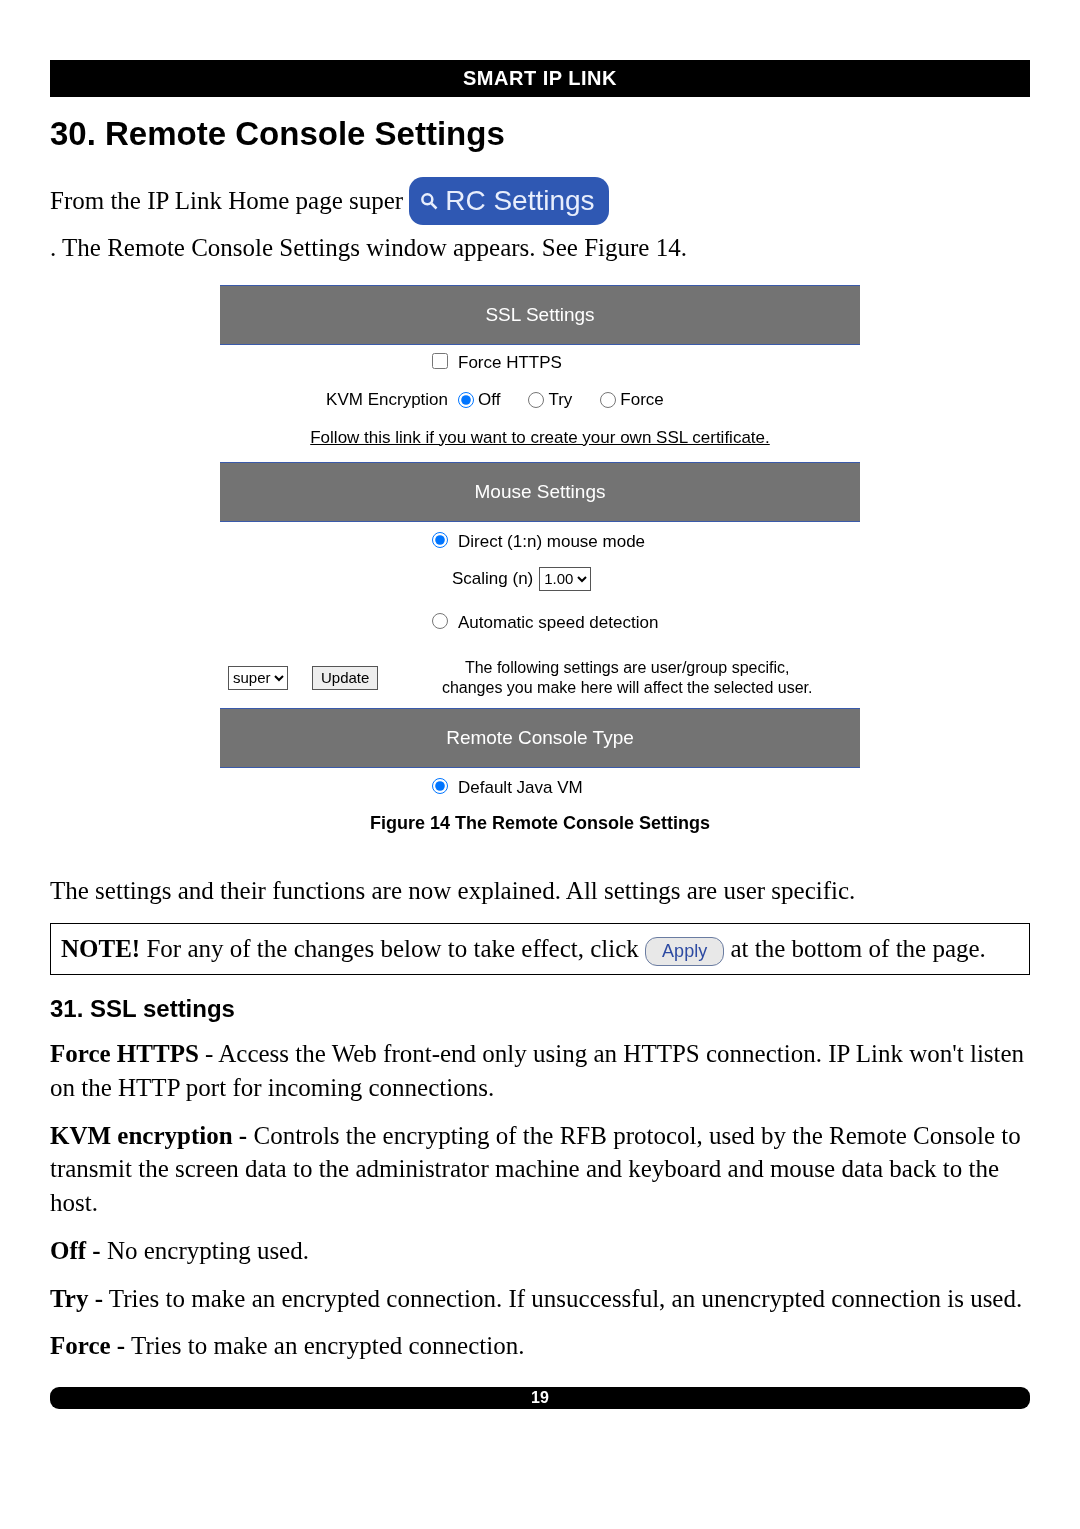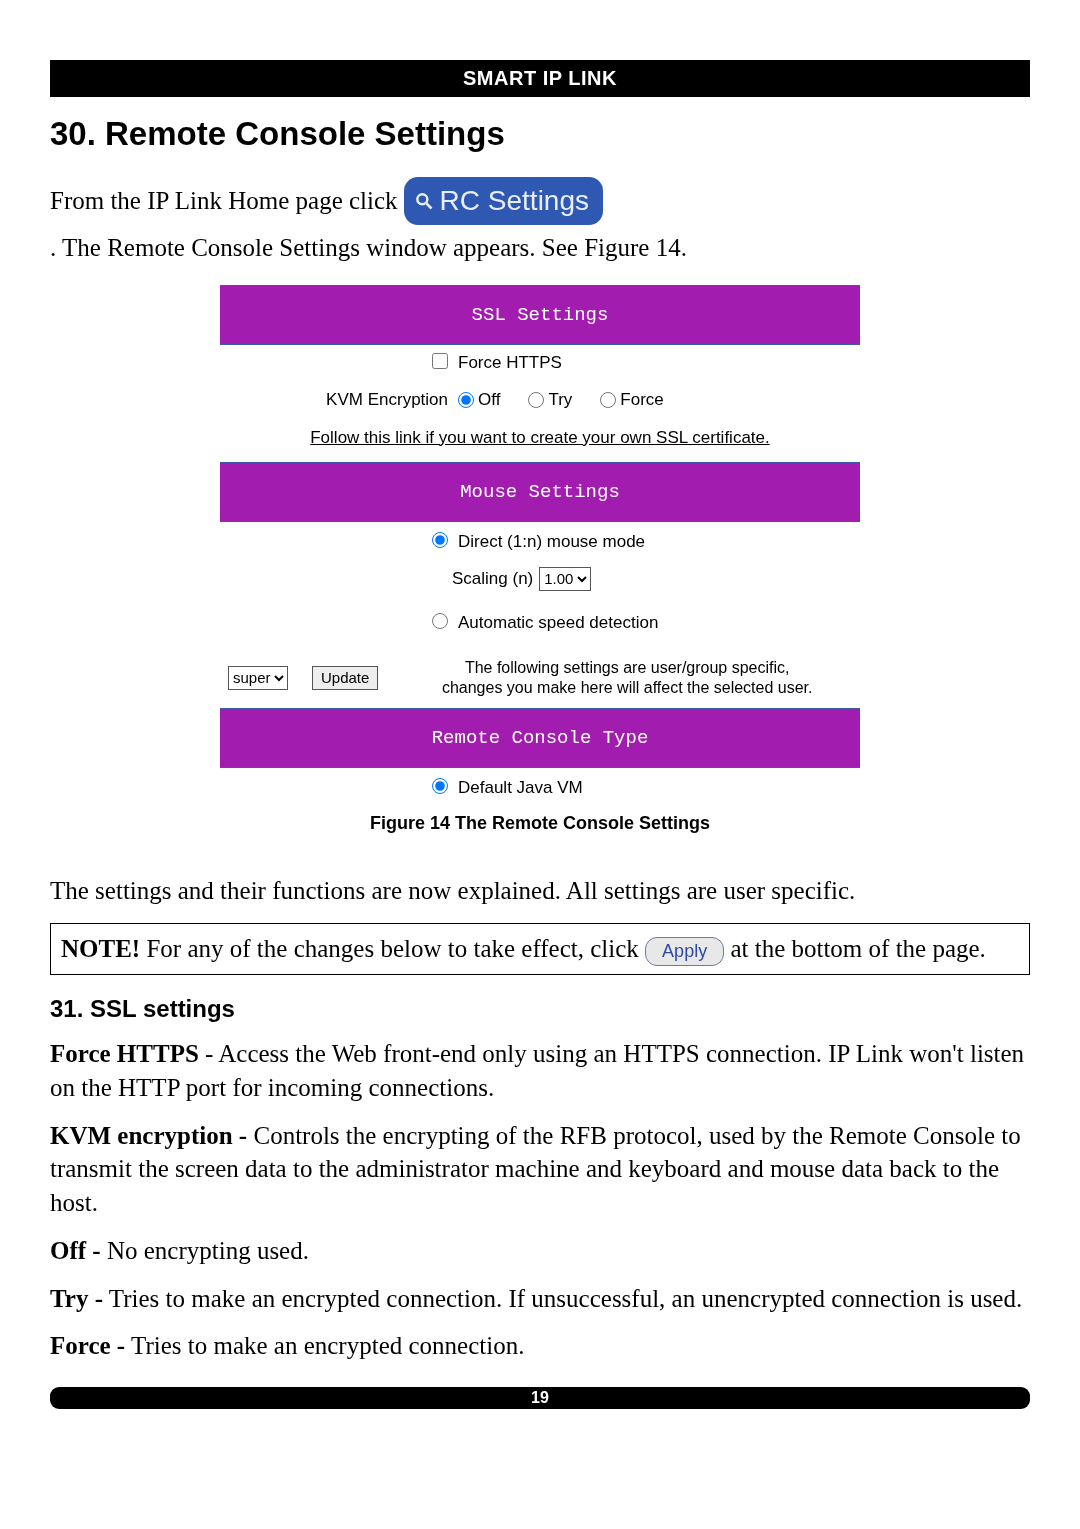--- a/index.html
+++ b/index.html
@@ -80,28 +80,27 @@
   }
   
   .figure-wrap {
     width: 640px;
     margin: 20px auto 8px auto;
     font-family: Arial, Helvetica, sans-serif;
     font-size: 17px;
     color: #000;
   }
   .figure-wrap .blue-bar {
-    background: #a21caf;
+    background: #737373;
     color: #fff;
     text-align: center;
     font-size: 19px;
     padding: 18px 0;
     border-top: 1px solid #3a5aaa;
     border-bottom: 1px solid #3a5aaa;
-    font-family: Liberation Mono, monospace;
   }
   .figure-row {
     display: flex;
     align-items: center;
     padding: 8px 8px;
   }
   .fig-label-left {
     width: 220px;
     text-align: right;
     padding-right: 10px;
@@ -205,21 +204,21 @@
 
 <div class="page">
 
   <div class="header-bar">
     <span>SMART IP LINK</span>
   </div>
 
   <div class="section-title">30.  Remote Console Settings</div>
 
   <div class="body-text inline-row">
-    <span>From the IP Link Home page click </span>
+    <span>From the IP Link Home page super </span>
     <span class="rc-chip">
       <span>
         <svg width="20" height="20" viewBox="0 0 24 24" fill="none" stroke="#e8eefc" stroke-width="3">
           <circle cx="10" cy="10" r="6"></circle>
           <line x1="15" y1="15" x2="21" y2="21"></line>
         </svg>
       </span>
       <span>RC Settings</span>
     </span>
     <span>. The Remote Console Settings window appears. See Figure 14.</span>

